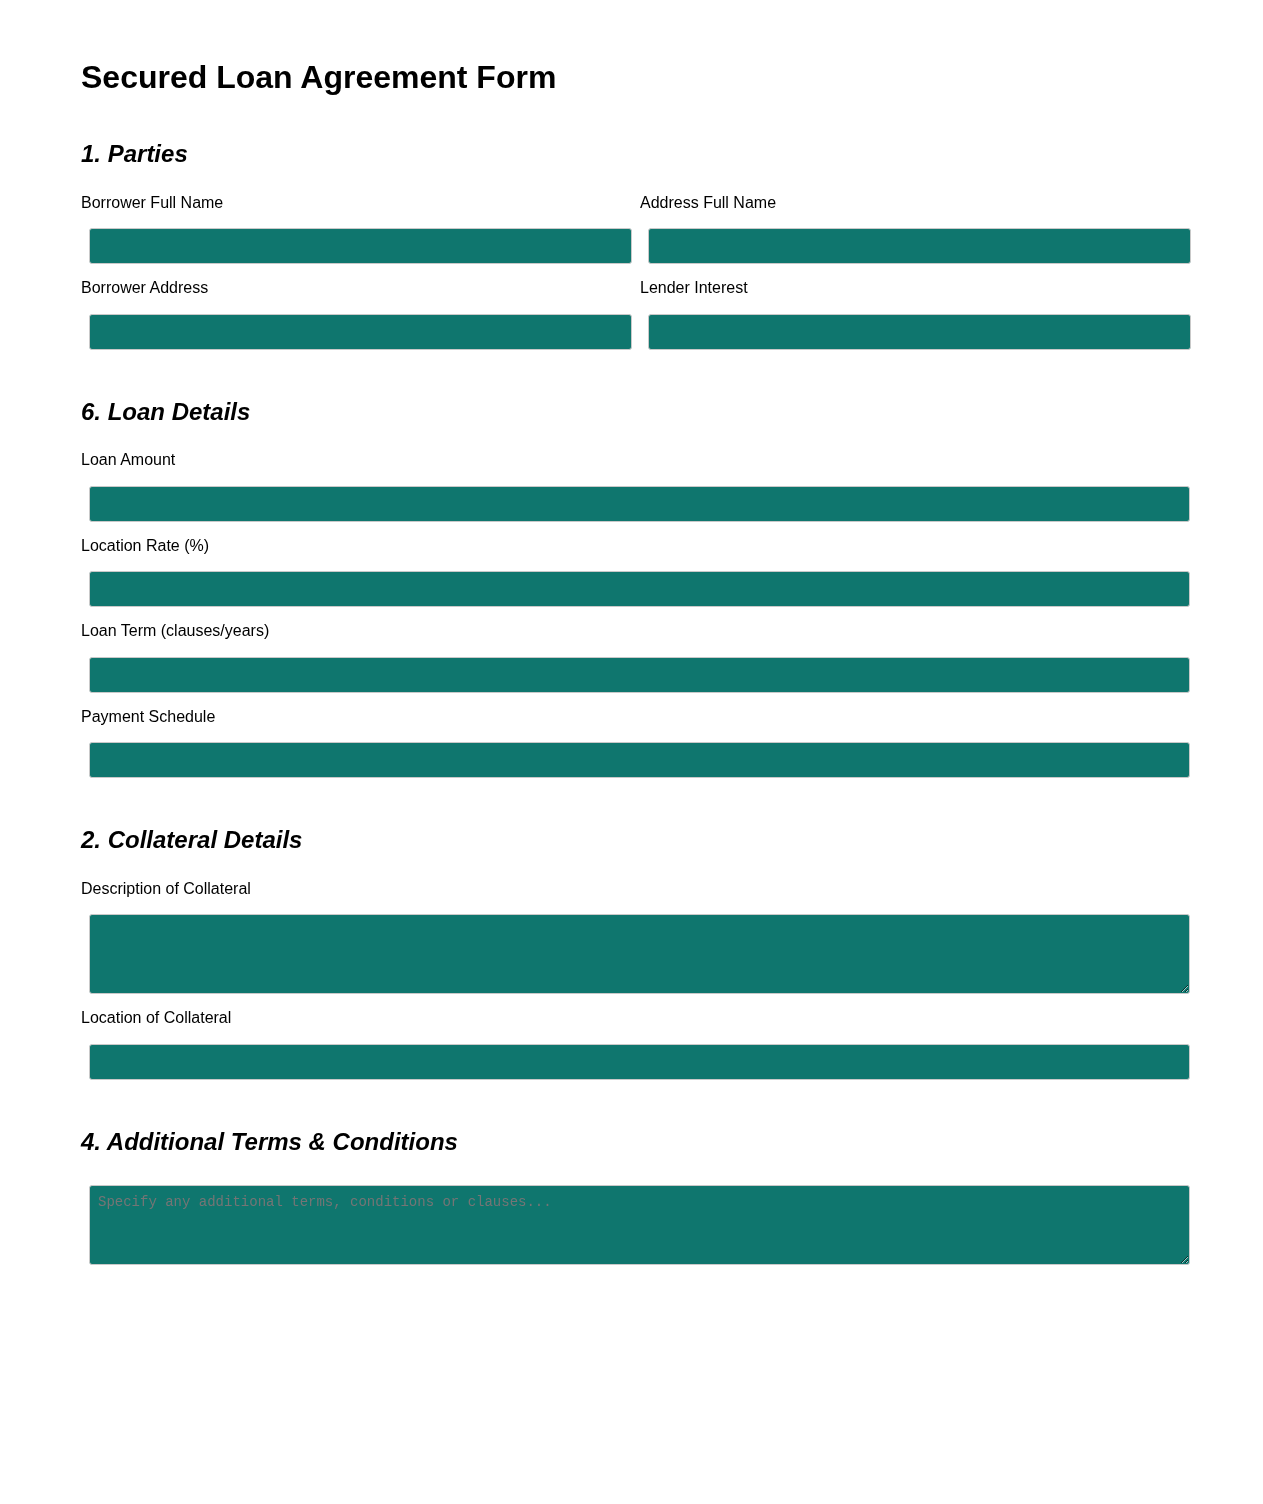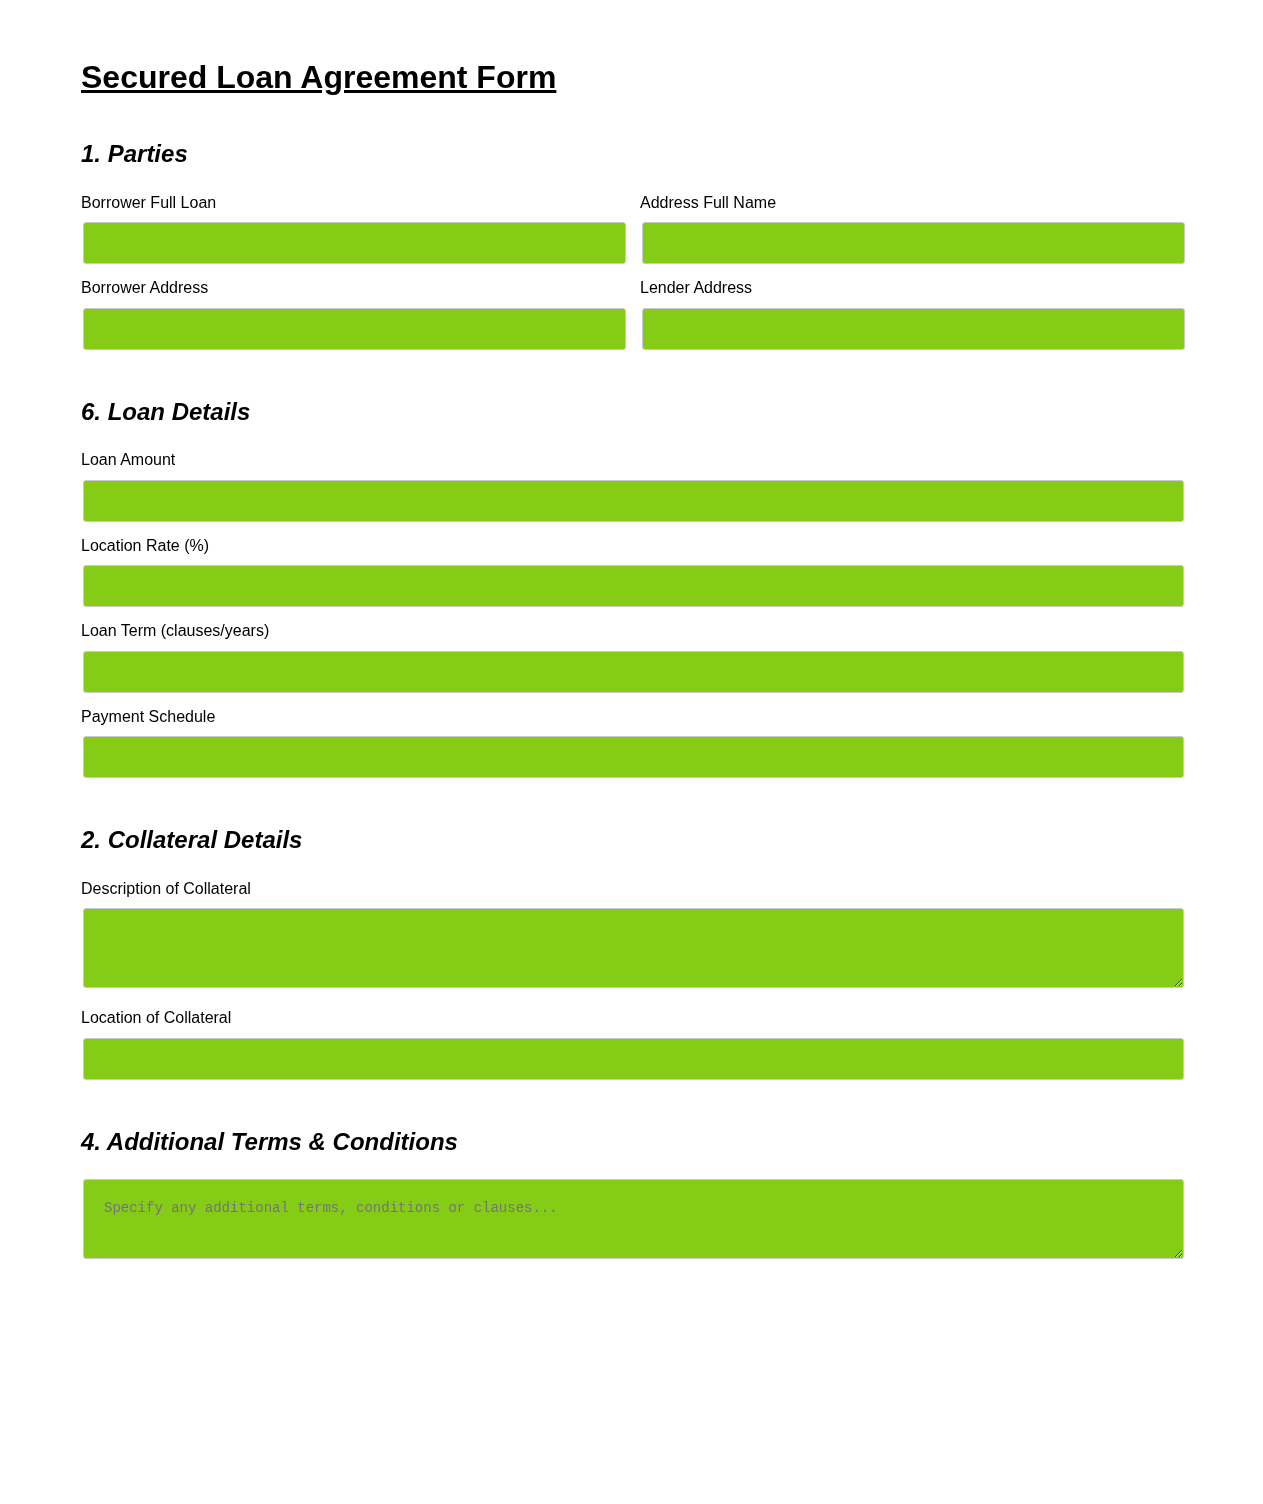--- a/index.html
+++ b/index.html
@@ -4,61 +4,61 @@
 <style>
   html, body { margin: 0; padding: 0; background: #ffffff; }
   body {
     width: 1263px; height: 1504px;
     font-family: "Liberation Sans", sans-serif;
     color: #000;
   }
   .container { position: absolute; left: 81px; top: 0; width: 1101px; }
   h1 {
     position: absolute; top: 57px; left: 0; margin: 0;
-    font-size: 32px; font-weight: bold; line-height: 40px; text-decoration: underline;
+    font-size: 32px; font-weight: bold; line-height: 40px;
   }
   h2 {
     position: absolute; left: 0; margin: 0;
     font-size: 24px; font-weight: bold; line-height: 30px; font-style: italic;
   }
   label {
     position: absolute; left: 0; font-size: 16px; line-height: 20px; white-space: nowrap;
   }
   input, textarea {
     position: absolute; left: 0; box-sizing: border-box;
-    border: 1px solid #c9c9c9; border-radius: 3px; background: #84cc16;
-    font-size: 14px; padding: 20px; margin: 2px;
+    border: 1px solid #c9c9c9; border-radius: 3px; background: #0f766e;
+    font-size: 14px; padding: 8px; margin: 8px;
   }
   input { height: 36px; }
   textarea {
     font-family: "Liberation Mono", monospace; font-size: 14px; resize: vertical;
   }
   textarea::placeholder { color: #757575; }
   .col-right { left: 559px; }
   .half { width: 543px; }
   .full { width: 1101px; }
 </style>
 </head>
 <body>
 
 <div class="container">
   <h1>Secured Loan Agreement Form</h1>
 
   <h2 style="top:139px">1. Parties</h2>
 
-  <label style="top:193px">Borrower Full Loan</label>
+  <label style="top:193px">Borrower Full Name</label>
   <input type="text" class="half" style="top: 220px;" value="">
 
   <label class="col-right" style="top:193px">Address Full Name</label>
   <input type="text" class="half col-right" style="top: 220px;" value="">
 
   <label style="top:278px">Borrower Address</label>
   <input type="text" class="half" style="top: 306px;" value="">
 
-  <label class="col-right" style="top:278px">Lender Address</label>
+  <label class="col-right" style="top:278px">Lender Interest</label>
   <input type="text" class="half col-right" style="top: 306px;" value="">
 
   <h2 style="top:397px">6. Loan Details</h2>
 
   <label style="top:450px">Loan Amount</label>
   <input type="text" class="full" style="top: 478px;" value="">
 
   <label style="top:536px">Location Rate (%)</label>
   <input type="text" class="full" style="top: 563px;" value="">
 

